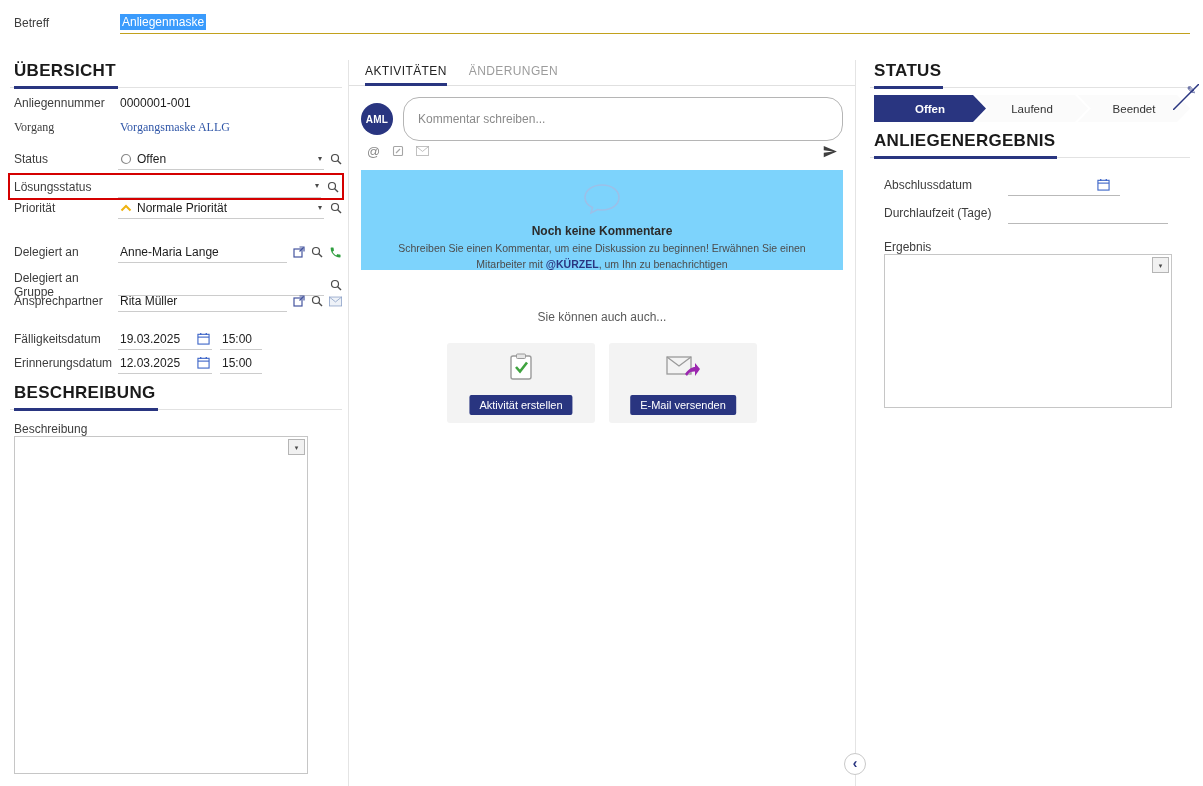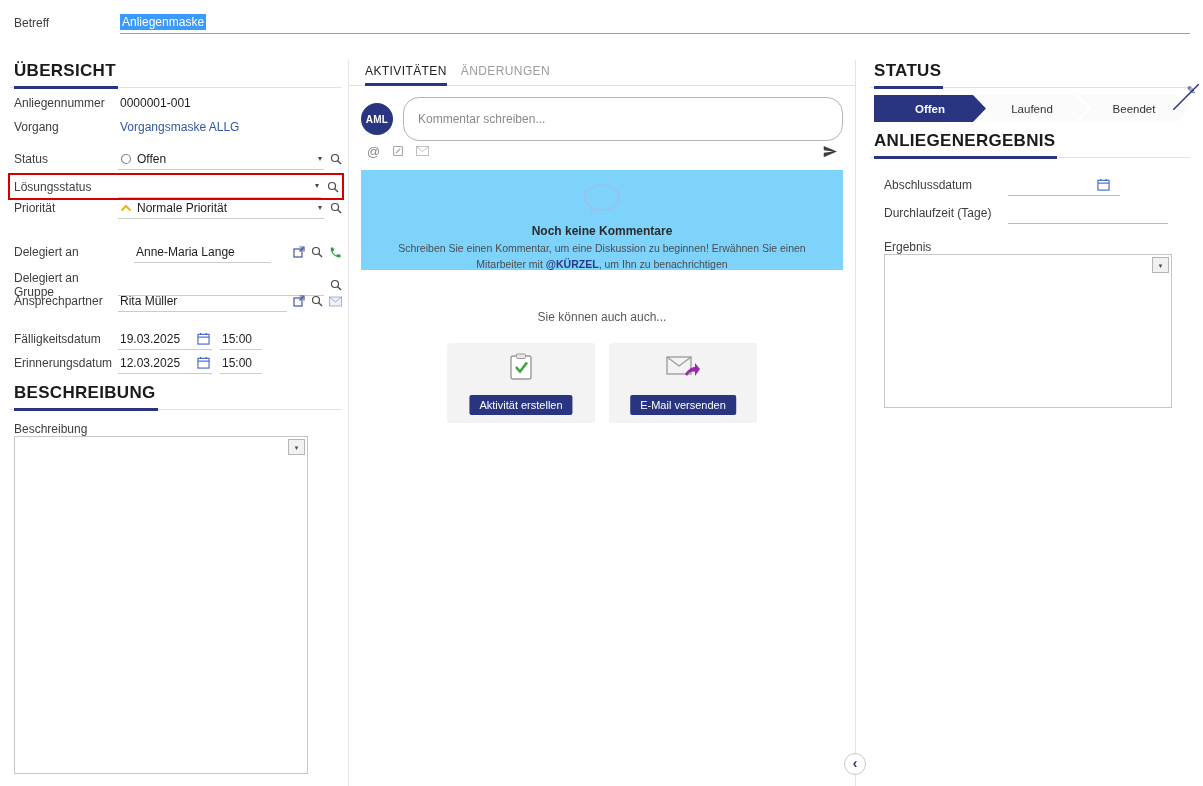--- a/index.html
+++ b/index.html
@@ -38,21 +38,21 @@
   .dwrap { flex:1; display:flex; align-items:center; height:100%; }
   .dfield { width:94px; height:100%; border-bottom:1px solid #ccc; display:flex;
             align-items:center; justify-content:space-between; padding:0 2px; }
   .tfield { width:42px; height:100%; border-bottom:1px solid #ccc; margin-left:8px;
             display:flex; align-items:center; padding-left:2px; }
 
   
   #mid { position:absolute; left:348px; top:60px; width:508px; height:726px;
          border-left:1px solid #e4e4e4; border-right:1px solid #e4e4e4; background:#fff; }
   .tabs { position:absolute; top:0; left:0; right:0; height:26px; border-bottom:1px solid #e0e0e0;
-          display:flex; align-items:flex-end; padding-left:16px; gap:14px; }
+          display:flex; align-items:flex-end; padding-left:16px; gap:22px; }
   .tab { font-size:12px; letter-spacing:.4px; padding-bottom:7px; color:#9c9c9c; cursor:pointer; }
   .tab.active { color:#222; border-bottom:3px solid #293580; margin-bottom:-1px; padding-bottom:5px; }
   .comment-row { position:absolute; top:42px; left:12px; right:12px; height:34px;
                  display:flex; align-items:center; gap:10px; }
   .avatar { flex:none; width:32px; height:32px; border-radius:50%; background:#293580; color:#fff;
             font-size:10px; font-weight:bold; display:flex; align-items:center; justify-content:center;
             letter-spacing:.3px; }
   .comment-input { flex:1; height:44px; border:1px solid #b5b5b5; border-radius:16px; padding:0 14px;
                    font-size:12px; font-family:inherit; color:#222; outline:none; background:#fff; }
   .comment-input::placeholder { color:#8a8a8a; }
@@ -115,21 +115,21 @@
       <span>ÜBERSICHT</span>
     </div>
 
     <div class="lrow" style="top:30px;">
       <span class="lbl">Anliegennummer</span>
       <span class="vwrap noline">
           <span>0000001-001</span>
         </span>
     </div>
 
-    <div class="lrow" style="top:54px;">
+    <div class="lrow" style="top:54px;font-family:Liberation Serif, serif;">
       <span class="lbl">Vorgang</span>
       <span class="vwrap noline">
           <span class="link">Vorgangsmaske ALLG</span>
         </span>
     </div>
 
     <div class="lrow" style="top:86px;">
       <span class="lbl">Status</span>
       <span class="vwrap">
         <span class="icon">
@@ -180,21 +180,21 @@
       <span class="after">
         <span class="icon">
           <svg width="12" height="12" viewBox="0 0 12 12">
               <circle cx="5" cy="5" r="3.5" fill="none" stroke="#4a4a4a" stroke-width="1.2"></circle>
               <line x1="7.7" y1="7.7" x2="11" y2="11" stroke="#4a4a4a" stroke-width="1.4"></line>
             </svg>
         </span>
       </span>
     </div>
 
-    <div class="lrow" style="top:179px;gap:16px;">
+    <div class="lrow" style="top:179px;">
       <span class="lbl">Delegiert an</span>
       <span class="vwrap">
         <span>Anne-Maria Lange</span>
       </span>
       <span class="after">
         <span class="icon">
           <svg width="12" height="12" viewBox="0 0 12 12">
               <rect x="1" y="3" width="8" height="8" fill="none" stroke="#44549e" stroke-width="1.2"></rect>
               <path d="M6.5 1 H11 V5.5" fill="none" stroke="#44549e" stroke-width="1.2"></path>
               <line x1="10.5" y1="1.5" x2="6.5" y2="5.5" stroke="#44549e" stroke-width="1.2"></line>

